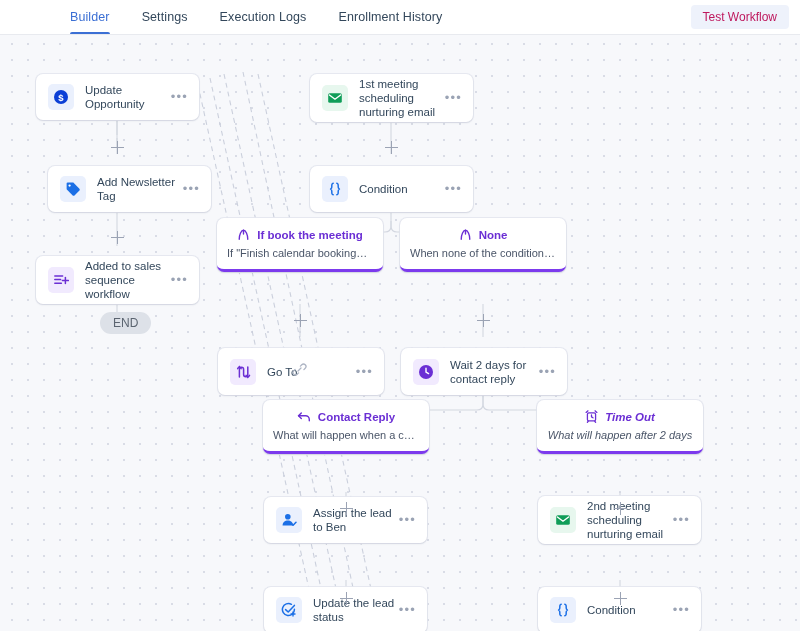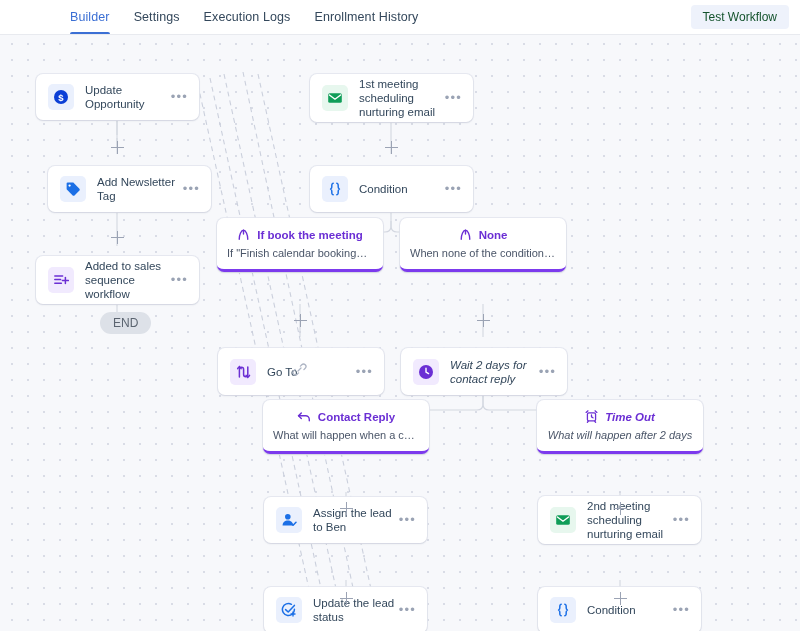--- a/index.html
+++ b/index.html
@@ -23,21 +23,21 @@
     background: #ffffff;
     border-bottom: 1px solid #e8eaef;
     z-index: 50;
   }
   .tabs {
     position: absolute;
     left: 70px; top: 0;
     height: 34px;
     display: flex;
     align-items: center;
-    gap: 24px;
+    gap: 32px;
   }
   .tab {
     position: relative;
     height: 34px;
     display: flex;
     align-items: center;
     font-size: 12.5px;
     color: #33475b;
     cursor: pointer;
     white-space: nowrap;
@@ -52,21 +52,21 @@
     background: #3b6fd4;
     border-radius: 2px 2px 0 0;
   }
   .test-btn {
     position: absolute;
     right: 11px; top: 5px;
     height: 24px;
     padding: 0 12px;
     display: flex; align-items: center;
     background: #eef2fb;
-    color: #14532d;
+    color: #be185d;
     font-size: 12px;
     border-radius: 4px;
     cursor: pointer;
     white-space: nowrap;
   }
 
   
   .canvas {
     position: absolute;
     top: 34px; left: 0;
@@ -319,21 +319,21 @@
             <path d="M4.4 13 V5.4 a2.1 2.1 0 0 1 4.2 0 V10.6 a2.1 2.1 0 0 0 4.2 0 V3"></path>
             <path d="M2.7 4.6 L4.4 2.6 L6.1 4.6"></path>
             <path d="M11.1 11.4 L12.8 13.4 L14.5 11.4"></path>
           </g>
         </svg>
       </div>
       <div class="node-label">Go To</div>
       <div class="dots">•••</div>
     </div>
 
-    <div class="node" style="left:401px; top:314px; width:166px; height:47px;font-style:italic;">
+    <div class="node" style="left:401px; top:314px; width:166px; height:47px;">
       <div class="node-icon ic-purple">
         <svg width="16" height="16" viewBox="0 0 16 16">
           <circle cx="8" cy="8" r="7" fill="#6b2fd4"></circle>
           <path d="M8 4.2 V8 L10.6 9.6" stroke="#ffffff" stroke-width="1.4" fill="none" stroke-linecap="round"></path>
         </svg>
       </div>
       <div class="node-label">Wait 2 days for contact reply</div>
       <div class="dots">•••</div>
     </div>
 

